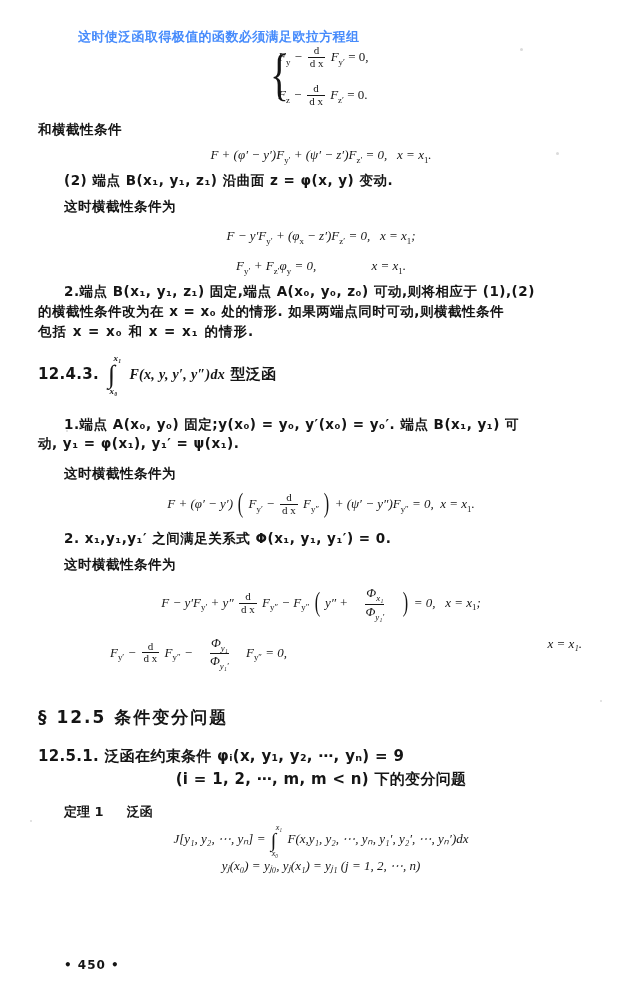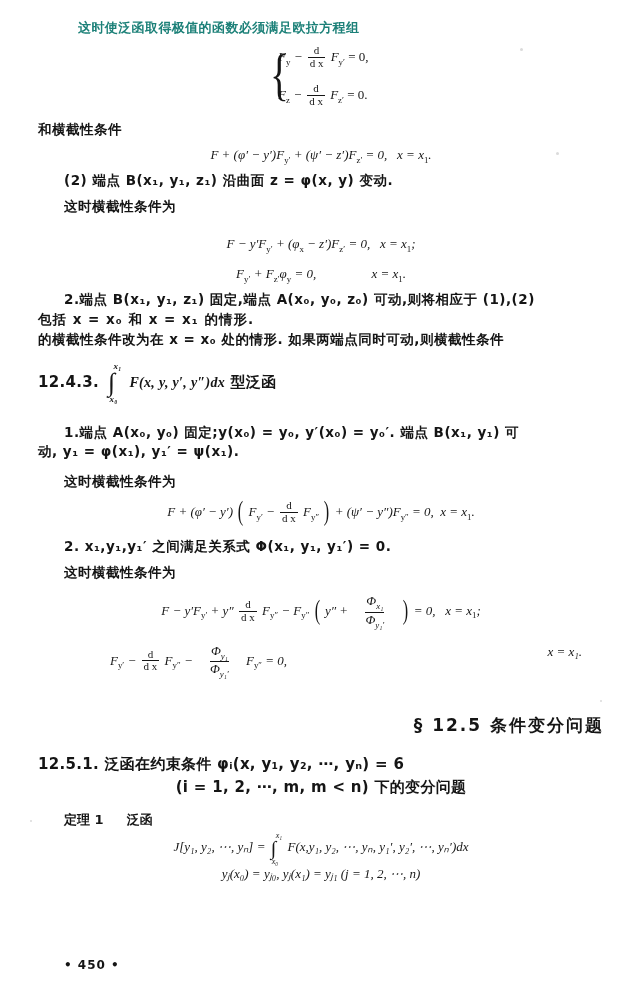--- a/index.html
+++ b/index.html
@@ -53,27 +53,27 @@
   }
   .math-up {
     font-style: normal;
   }
   .center {
     text-align: center;
   }
   .topline {
     position: absolute;
     left: 78px;
-    top: 19px;
+    top: 28px;
     width: 480px;
     font-family: "DejaVu Sans", sans-serif;
     font-weight: 700;
     font-size: 13px;
     letter-spacing: .4px;
-    color: #0f766e;
+    color: #3b82f6;
     opacity: .92;
   }
   
   .brace-block {
     position: relative;
     margin: 10px 0 6px 0;
     height: 74px;
   }
   .brace {
     position: absolute;
@@ -166,21 +166,21 @@
     left: 5px;
     font-size: 8px;
   }
   .smallint .lim-bot {
     position: absolute;
     bottom: -8px;
     left: 1px;
     font-size: 8px;
   }
   .title-5 {
-    text-align: right;
+    text-align: left;
     font-family: "DejaVu Sans", sans-serif;
     font-weight: 700;
     font-size: 17px;
     margin: 34px 0 18px 0;
     letter-spacing: 2px;
   }
   .thm {
     font-family: "DejaVu Sans", sans-serif;
     font-weight: 700;
     font-size: 13px;
@@ -254,30 +254,30 @@
     <div class="line cjk" style="margin-top:4px;">和横截性条件</div>
 
     <div class="eqline math">
       F + (φ′ − y′)F<sub class="math-up">y′</sub> + (ψ′ − z′)F<sub class="math-up">z′</sub> = 0,&nbsp;&nbsp; x = x<sub class="math-up">1</sub>.
     </div>
 
     <div class="line cjk indent2" style="margin-top:6px;">(2) 端点 B(x₁, y₁, z₁) 沿曲面 z = φ(x, y) 变动.</div>
 
     <div class="line cjk indent2" style="margin-top:6px;">这时横截性条件为</div>
 
-    <div class="eqline math" style="margin-top:20px;">
+    <div class="eqline math" style="margin-top:12px;">
       F − y′F<sub class="math-up">y′</sub> + (φ<sub class="math-up">x</sub> − z′)F<sub class="math-up">z′</sub> = 0,&nbsp;&nbsp; x = x<sub class="math-up">1</sub>;
     </div>
     <div class="eqline math" style="margin-top:12px;font-family:Liberation Serif, serif;">
       F<sub class="math-up">y′</sub> + F<sub class="math-up">z′</sub>φ<sub class="math-up">y</sub> = 0,&nbsp;&nbsp;&nbsp;&nbsp;&nbsp;&nbsp;&nbsp;&nbsp;&nbsp;&nbsp;&nbsp;&nbsp;&nbsp;&nbsp;&nbsp;&nbsp; x = x<sub class="math-up">1</sub>.
     </div>
 
     <div class="line cjk indent2" style="margin-top:4px;">2.端点 B(x₁, y₁, z₁) 固定,端点 A(x₀, y₀, z₀) 可动,则将相应于 (1),(2)</div>
+    <div class="line cjk">的横截性条件改为在  x = x₀ 处的情形.  如果两端点同时可动,则横截性条件</div>
     <div class="line cjk" style="letter-spacing:1px;">包括  x = x₀ 和  x = x₁ 的情形.</div>
-    <div class="line cjk">的横截性条件改为在  x = x₀ 处的情形.  如果两端点同时可动,则横截性条件</div>
 
     <div class="sec-head" style="margin-top:22px;">
       <span>12.4.3.</span>
       <span class="bigint">∫
         <span class="lim-top">x₁</span>
         <span class="lim-bot">x₀</span>
       </span>
       <span class="math" style="font-size:14px;">F(x, y, y′, y″)dx</span>
       <span>型泛函</span>
     </div>
@@ -319,21 +319,21 @@
         <span class="fr2"><span class="num">Φ<sub>y₁</sub></span><span class="den">Φ<sub>y₁′</sub></span></span>
         F<sub class="math-up">y″</sub> = 0,
       </span>
       <span class="math rightmark" style="padding-right:22px;">x = x₁.</span>
     </div>
 
     <div class="title-5">§ 12.5   条件变分问题</div>
 
     <div class="sec-head" style="margin-top:14px;font-size:15px;">
       <span>12.5.1.</span>
-      <span>泛函在约束条件 φᵢ(x, y₁, y₂, ⋯, yₙ) = 6</span>
+      <span>泛函在约束条件 φᵢ(x, y₁, y₂, ⋯, yₙ) = 9</span>
     </div>
     <div class="sec-head center" style="margin-top:2px;font-size:15px;">(i = 1, 2, ⋯, m, m &lt; n) 下的变分问题</div>
 
     <div class="thm">
       <span>定理 1</span>
       <span class="gap"></span>
       <span>泛函</span>
     </div>
 
     <div class="eqline math" style="margin-top:8px;">

